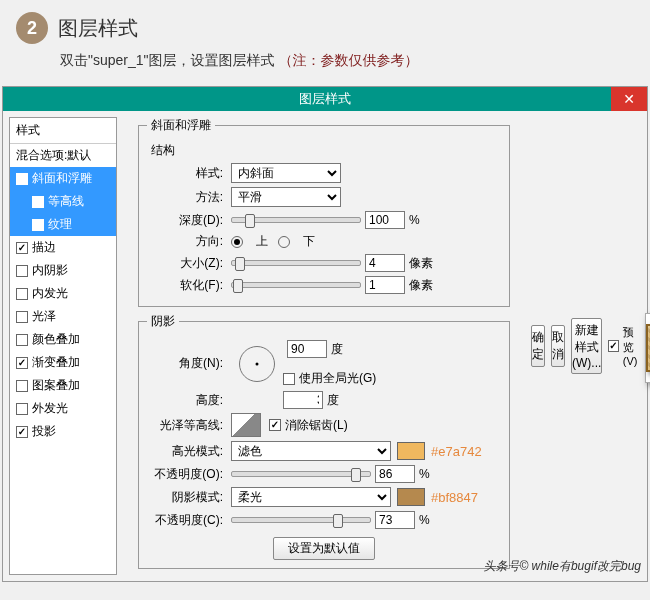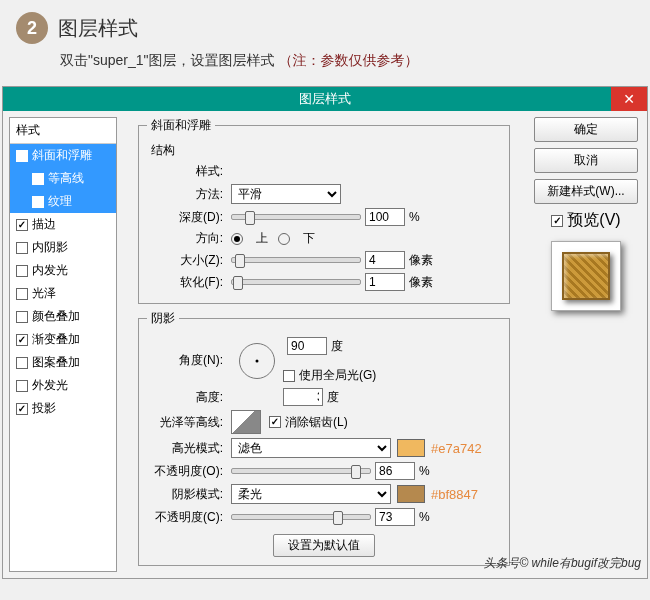--- a/index.html
+++ b/index.html
@@ -46,23 +46,23 @@
 .dirwrap { display: flex; align-items: center; gap: 10px; }
 .anglectl { width: 36px; height: 36px; border: 1px solid #777; border-radius: 50%; position: relative; margin: 0 8px; }
 .anglectl::after { content: ""; position: absolute; width: 3px; height: 3px; background: #000; border-radius: 50%; left: 50%; top: 50%; transform: translate(-50%,-50%); }
 .contour { width: 30px; height: 24px; border: 1px solid #777; background: linear-gradient(135deg,#fff 0%,#fff 45%,#888 46%,#888 100%); margin-right: 8px; }
 .swatch { width: 28px; height: 18px; border: 1px solid #666; margin: 0 6px; }
 .hexlabel { color: #e6893e; font-size: 13px; }
 .btn-default { padding: 2px 14px; font-size: 12px; border: 1px solid #888; background: linear-gradient(#fff,#e6e6e6); border-radius: 2px; cursor: pointer; }
 .defrow { text-align: center; padding-top: 4px; }
 .watermark { position: absolute; right: 6px; bottom: 6px; font-size: 12px; font-style: italic; color: #333; pointer-events: none; }
 
-.right-panel { width: 110px; display: flex; flex-direction: column; gap: 6px; align-items: center; }
+.right-panel { width: 110px; display: flex; flex-direction: row; gap: 6px; align-items: center; justify-content: space-between; }
 .rbtn { width: 104px; padding: 3px 0; font-size: 12px; border: 1px solid #888; background: linear-gradient(#fff,#e6e6e6); border-radius: 2px; cursor: pointer; text-align: center; }
-.prev-row { display: flex; align-items: center; gap: 4px; font-size: 16px; }
+.prev-row { display: flex; align-items: center; gap: 4px; font-size: 11px; }
 .preview { width: 70px; height: 70px; background: #fff; border: 1px solid #aaa; box-shadow: 3px 3px 6px rgba(0,0,0,.5); display: flex; align-items: center; justify-content: center; margin-top: 4px; }
 .preview-inner { width: 48px; height: 48px; background: repeating-linear-gradient(45deg,#cc9a3a,#cc9a3a 3px,#a87820 3px,#a87820 6px); border: 2px solid #8a6220; box-shadow: inset 2px 2px 4px rgba(255,255,255,.5), 3px 3px 5px rgba(0,0,0,.5); }
 </style>
 </head>
 <body>
 
 <div class="page-header">
   <div class="step-row">
     <div class="step-badge">2</div>
     <div class="step-title">图层样式</div>
@@ -75,20 +75,21 @@
 
 <div class="dialog" style="position:relative">
   <div class="titlebar">
     <span>图层样式</span>
     <div class="close-x">✕</div>
   </div>
   <div class="dialog-body">
 
     <div class="left-panel">
       <div class="lp-head">样式</div>
+      <div class="lp-item">混合选项:默认</div>
       <div id="lp-items">
           <div class="lp-item selected">
             <span class="cb checked"></span>
             <span>斜面和浮雕</span>
           </div>
           <div class="lp-item sub selected">
             <span class="cb"></span>
             <span>等高线</span>
           </div>
           <div class="lp-item sub selected">
@@ -133,20 +134,21 @@
           </div>
         </div>
     </div>
 
     <div class="center">
       <fieldset>
         <legend>斜面和浮雕</legend>
         <div class="inner-legend">结构</div>
         <div class="row">
           <div class="row-label">样式:</div>
+          <select class="wsel"><option>内斜面</option></select>
         </div>
         <div class="row">
           <div class="row-label">方法:</div>
           <select class="wsel"><option>平滑</option></select>
         </div>
         <div class="row">
           <div class="row-label">深度(D):</div>
           <div class="slider" style="width:130px">
               <div class="thumb" style="left:10%"></div>
             </div>

